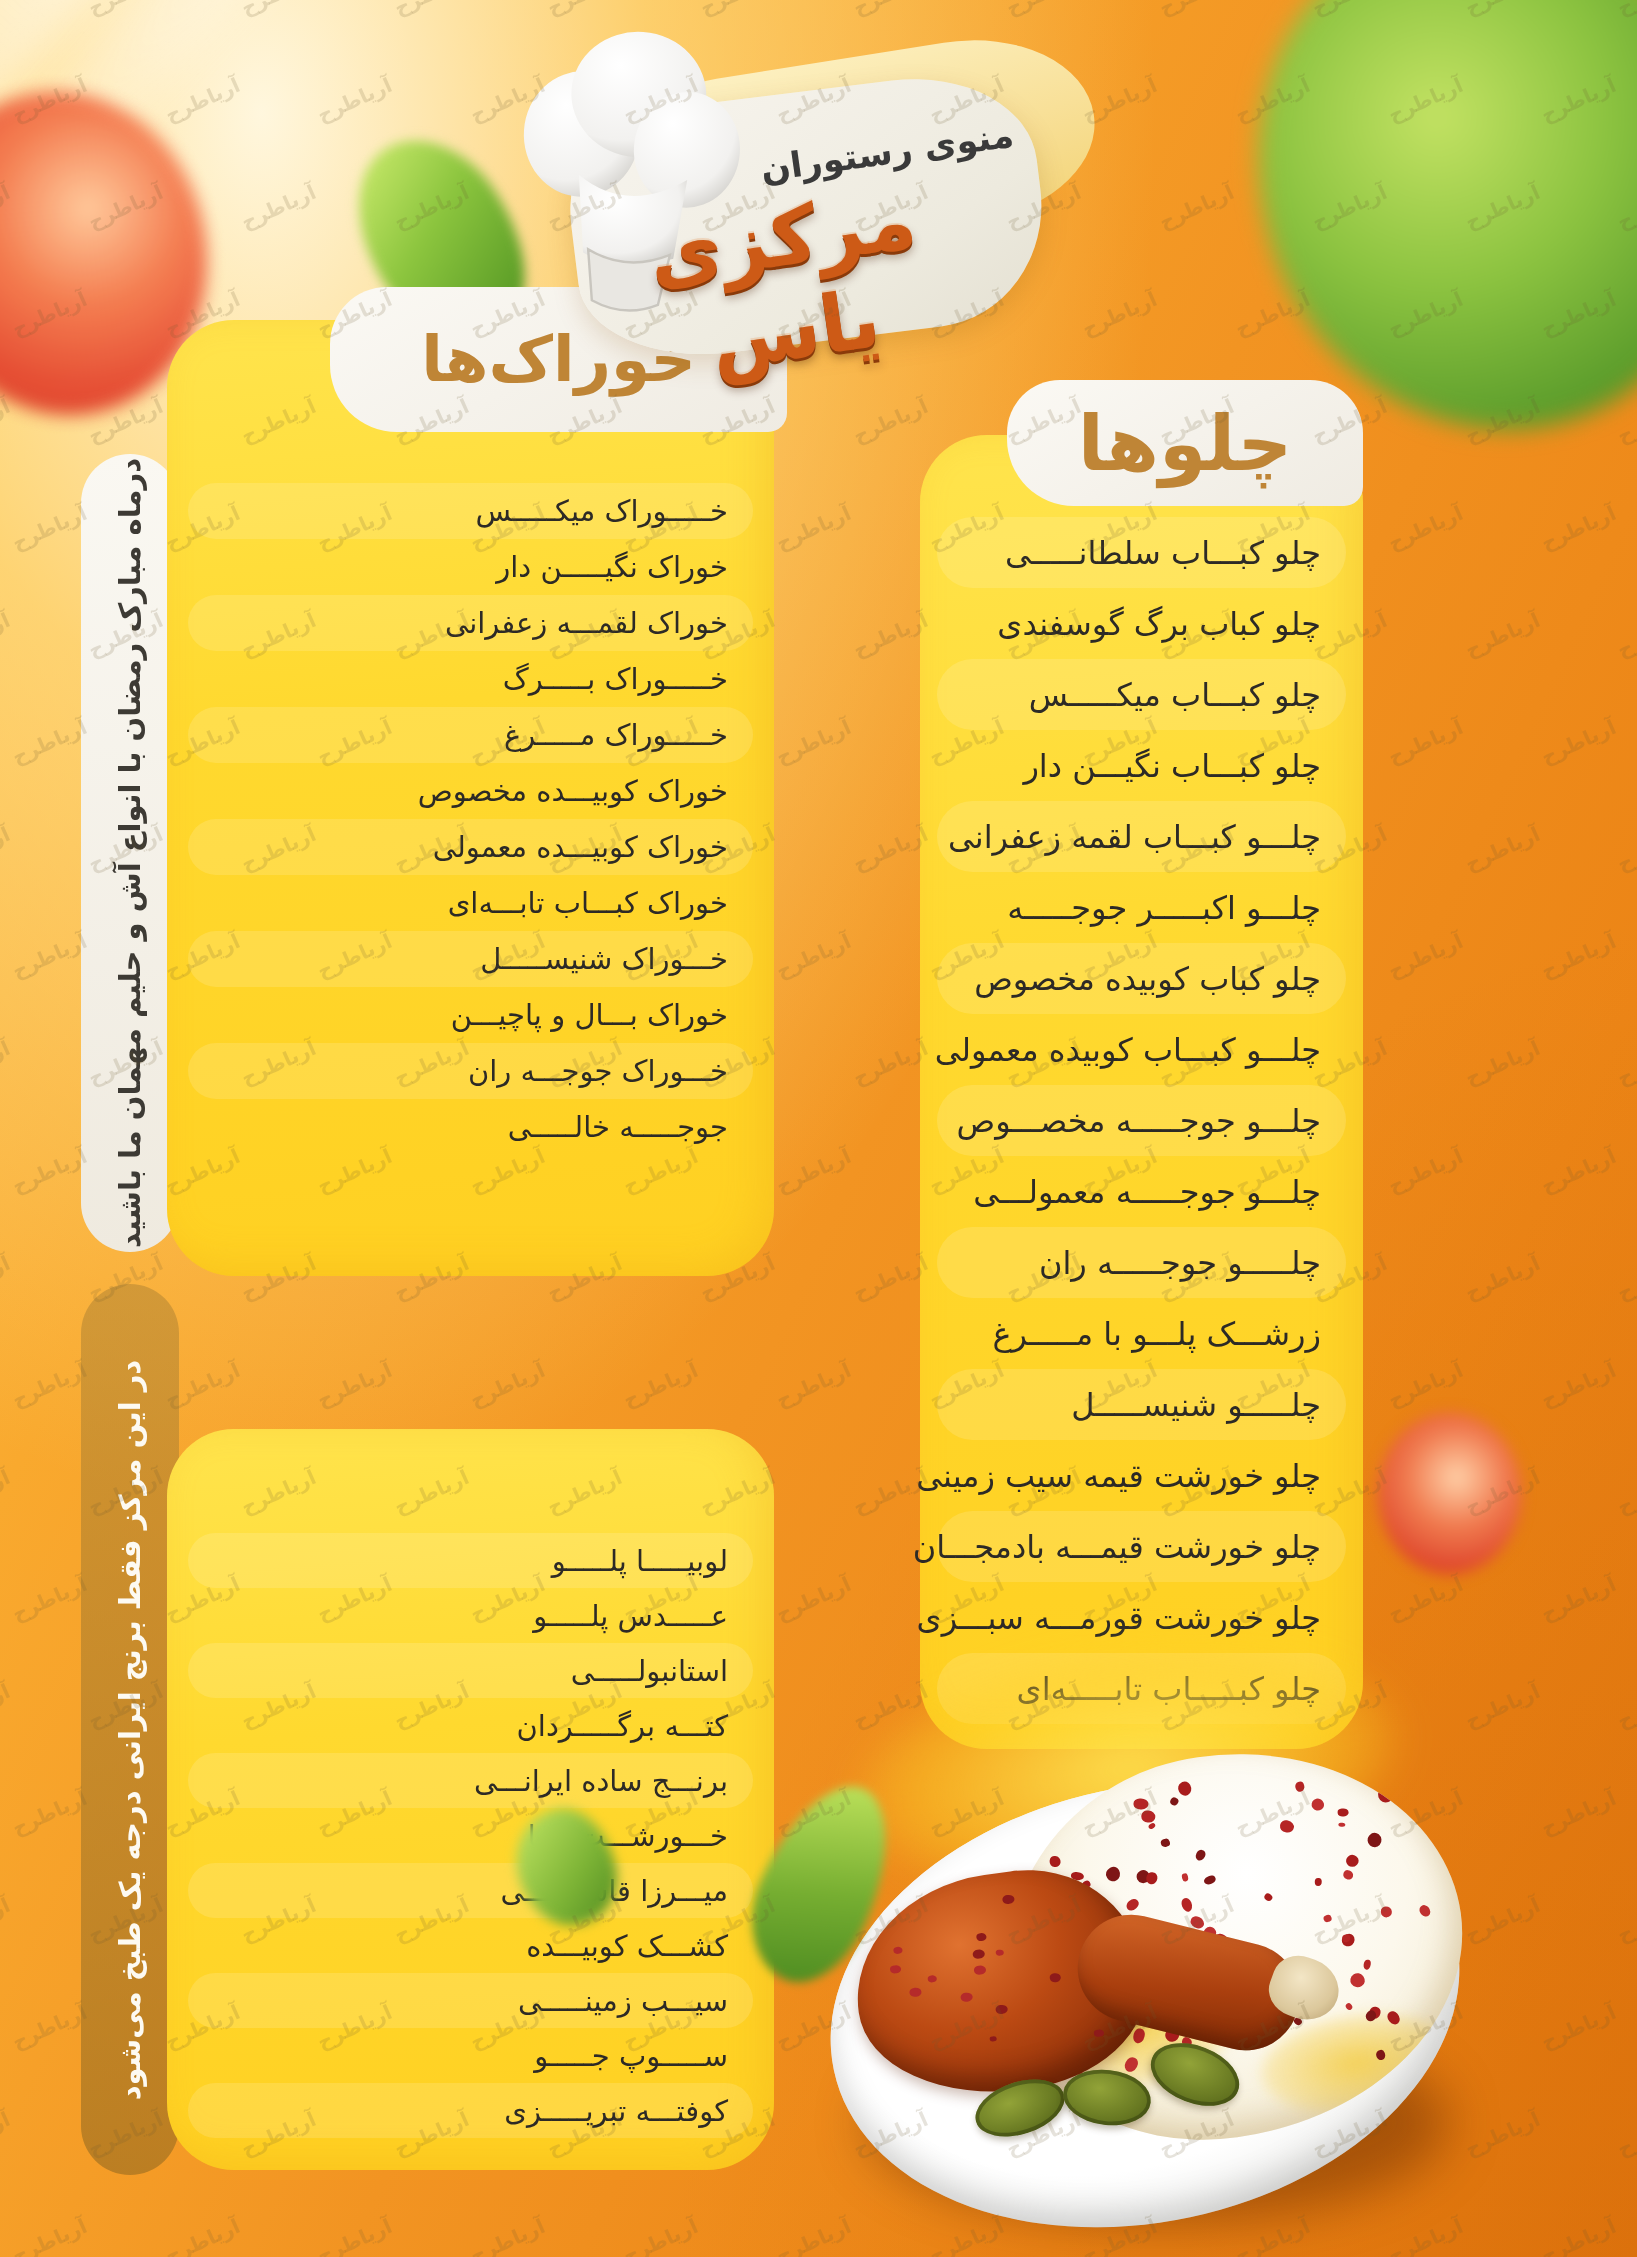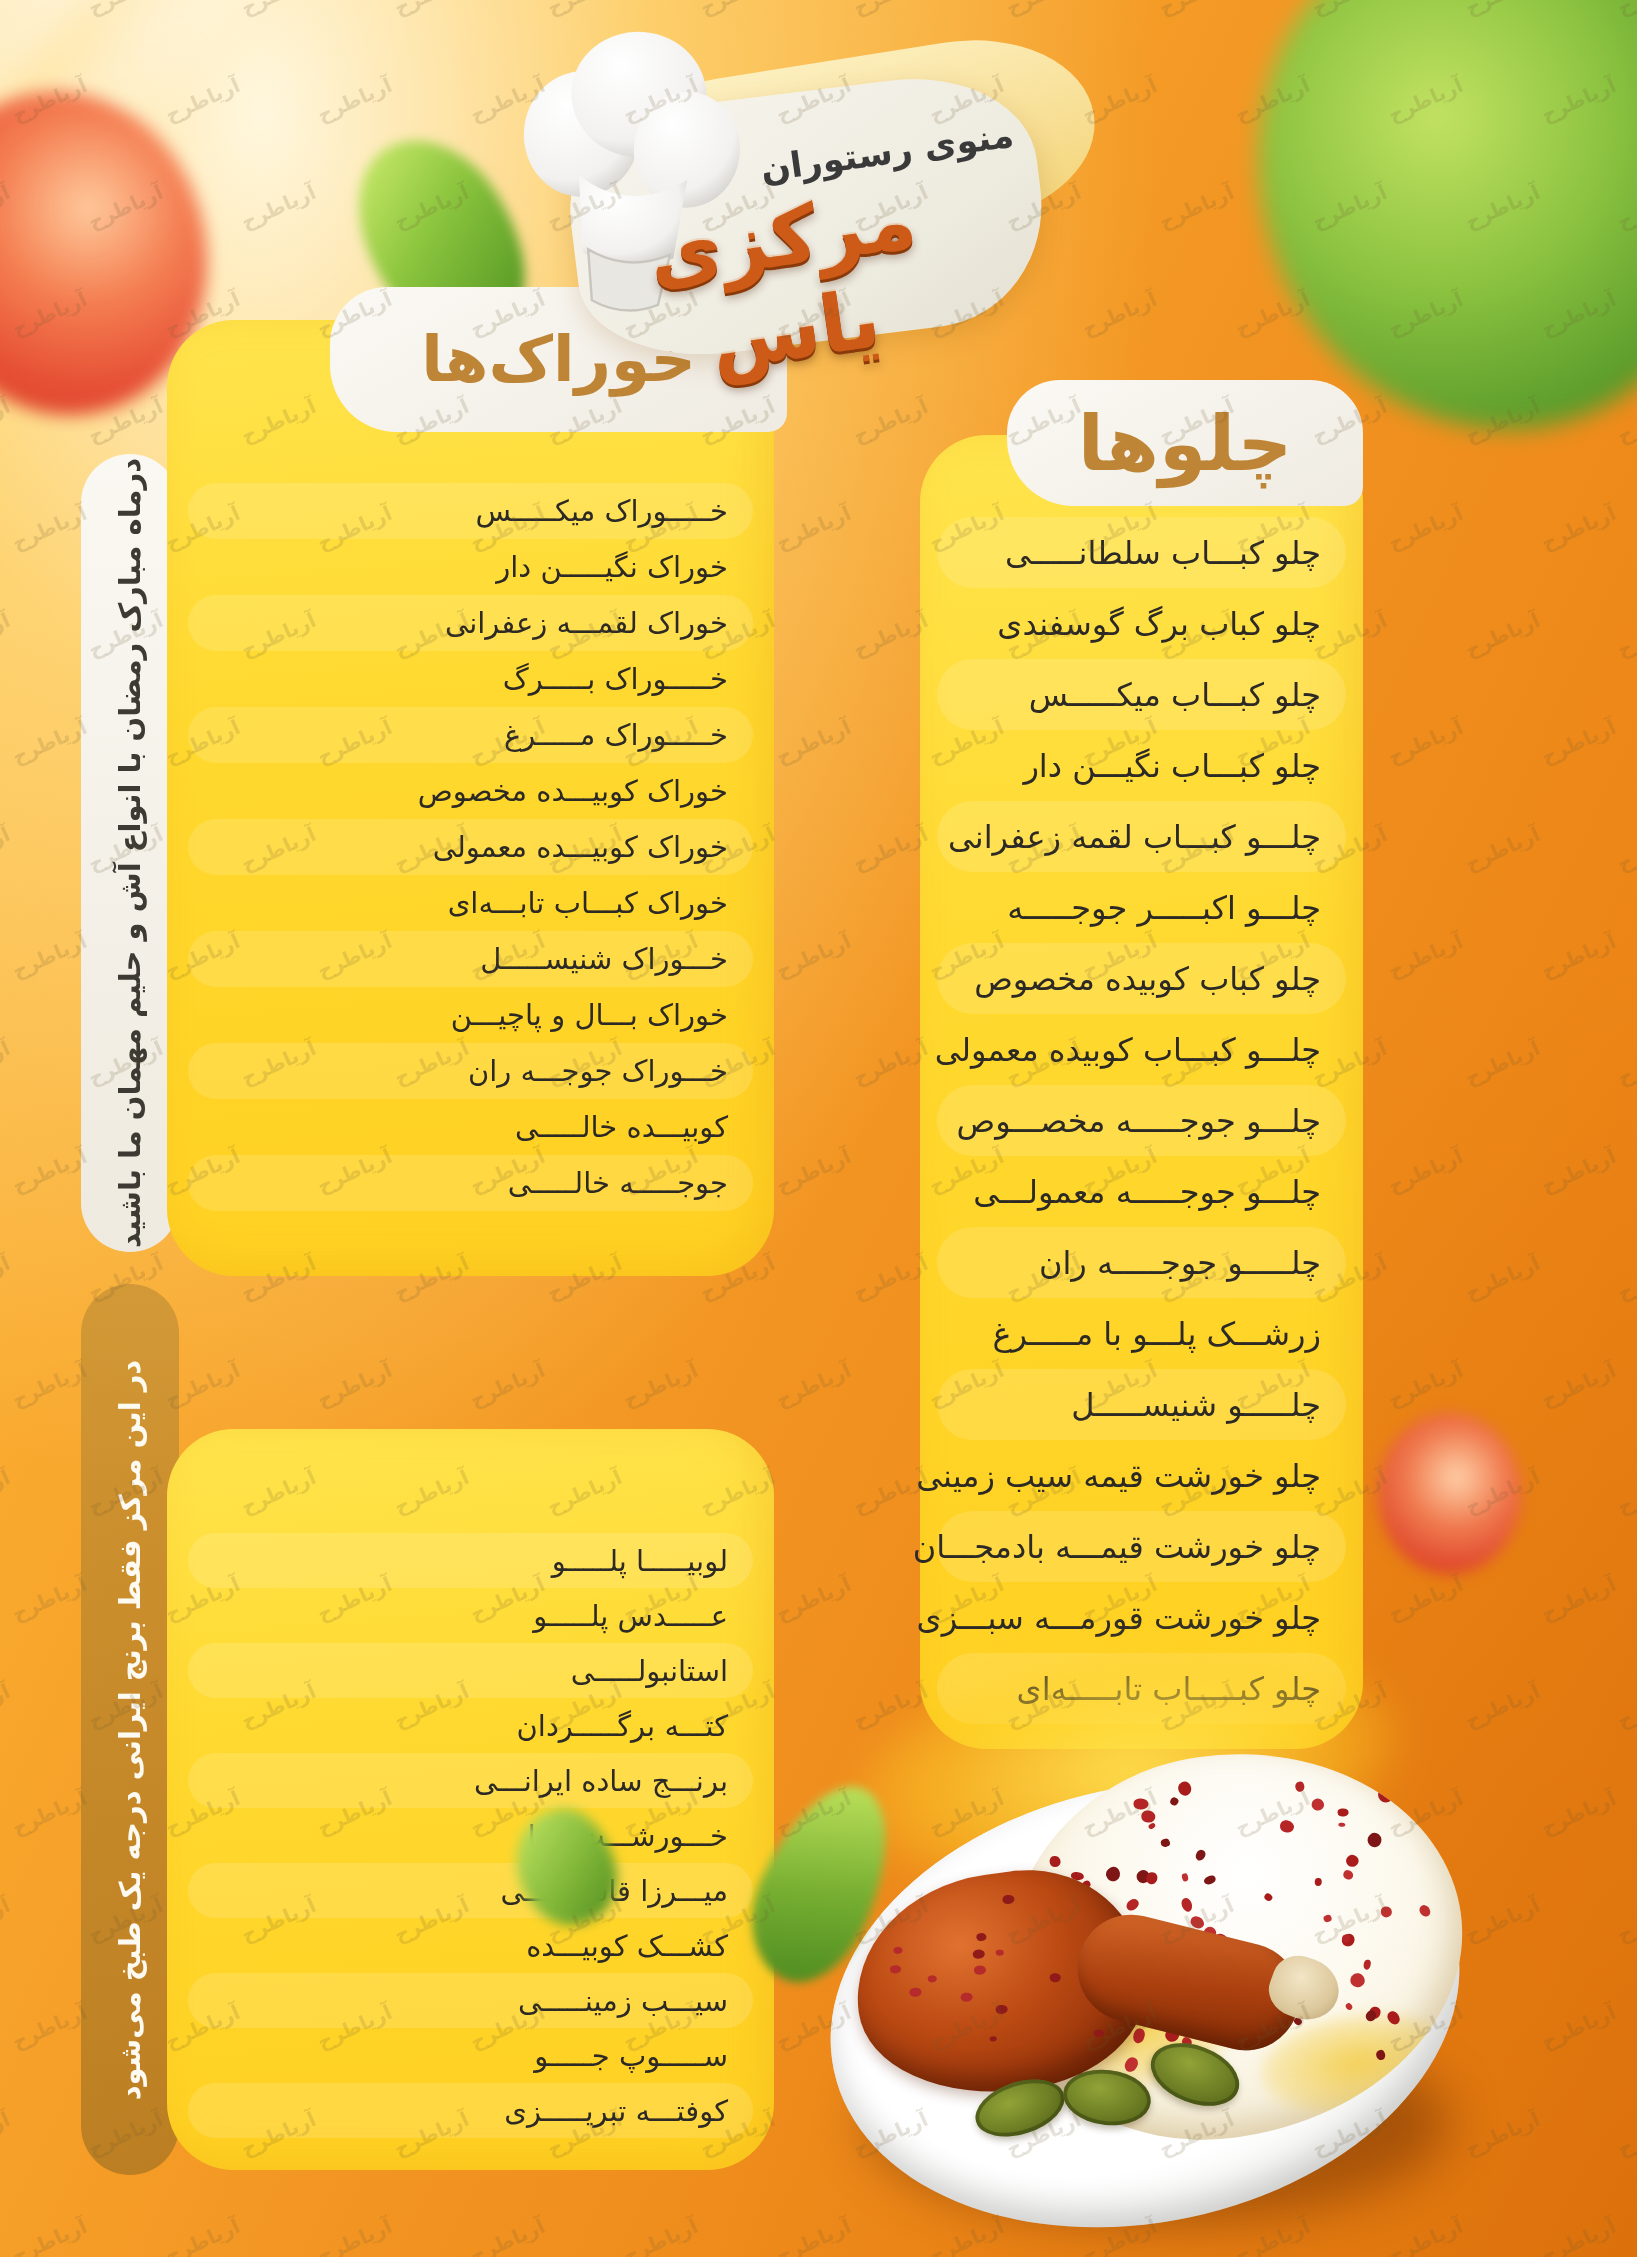--- a/index.html
+++ b/index.html
@@ -237,23 +237,20 @@
           <span class="item-label">خوراک کبـــاب تابـــه‌ای</span>
         </div>
         <div class="row">
           <span class="item-label">خـــوراک شنیســـــل</span>
         </div>
         <div class="row">
           <span class="item-label">خوراک بـــال و پاچیـــن</span>
         </div>
         <div class="row">
           <span class="item-label">خـــوراک جوجـــه ران</span>
-        </div>
-        <div class="row">
-          <span class="item-label">کوبیـــده خالـــــی</span>
         </div>
         <div class="row">
           <span class="item-label">جوجـــــه خالـــــی</span>
         </div>
       </div>
   </section>
   <section class="panel panel-sonnati z4">
     <div class="rows">
         <div class="row">
           <span class="item-label">لوبیـــــا پلـــــو</span>

